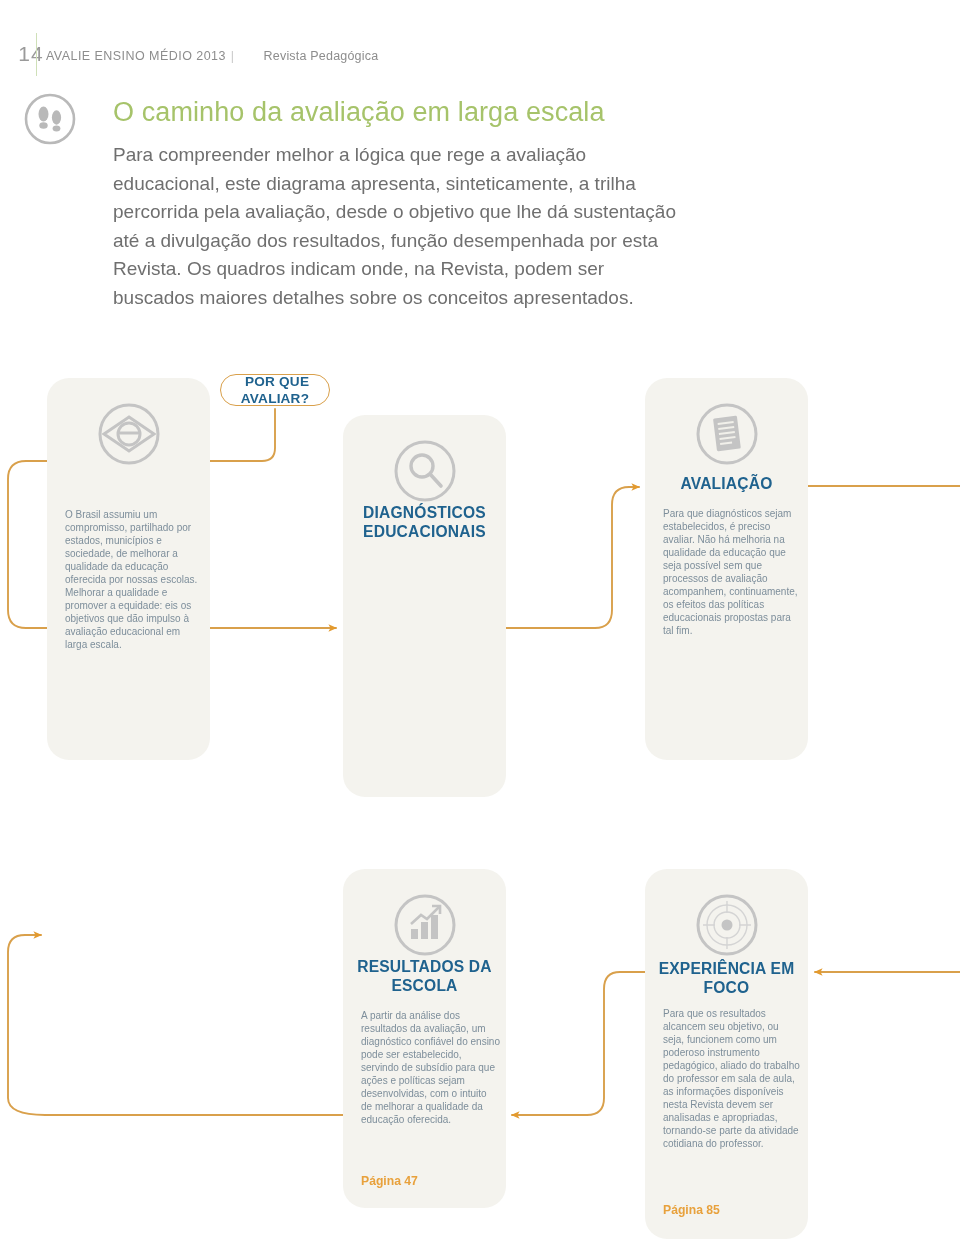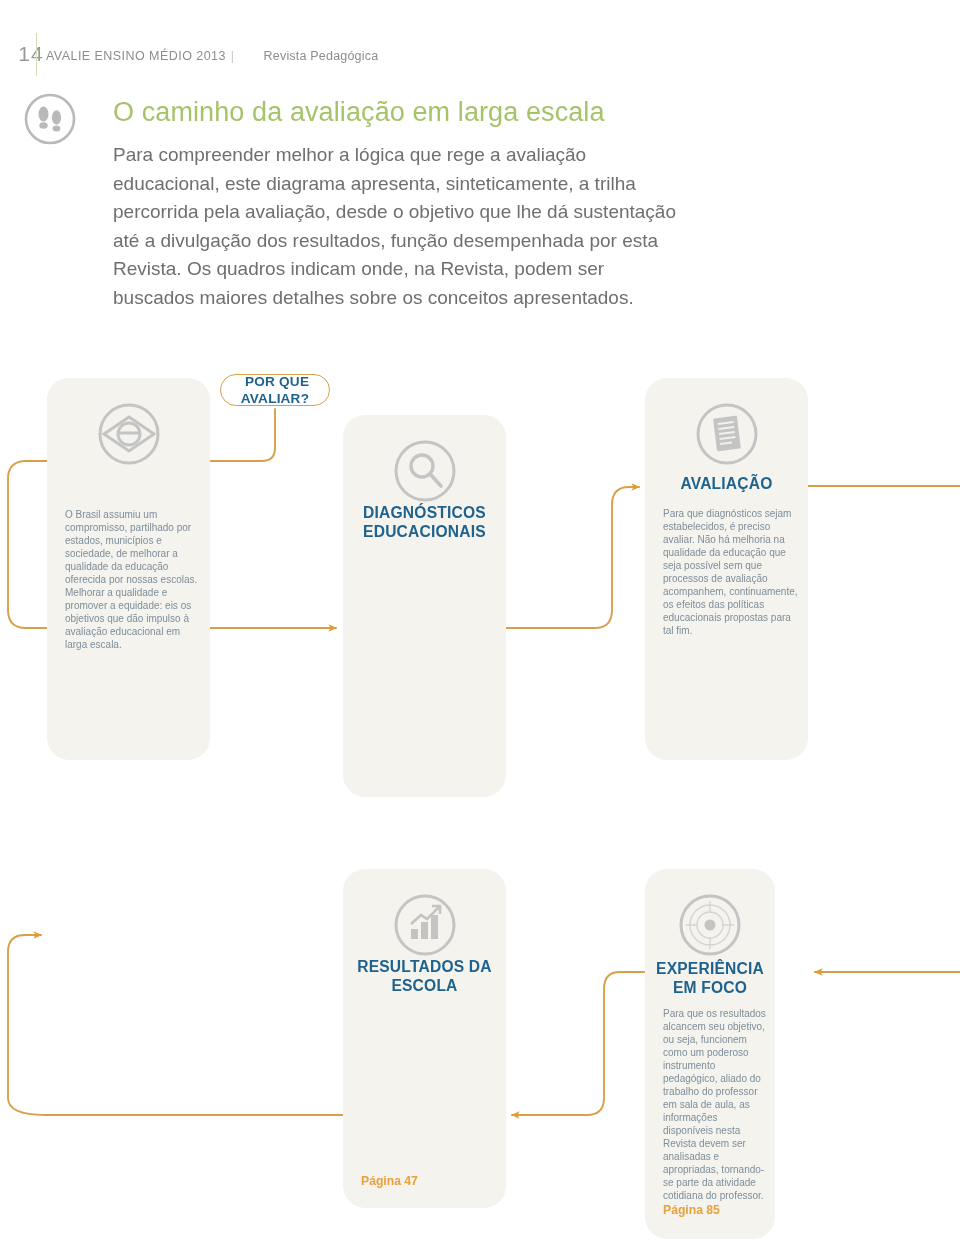--- a/index.html
+++ b/index.html
@@ -82,21 +82,21 @@
     color:#1f628e; font-weight:bold; font-size:13.6px; line-height:17px;
     letter-spacing:.2px;
   }
 
   
   #card-politica      { left:47px;  top:378px;  width:163px; height:382px; }
   #card-diagnosticos  { left:343px; top:378px;  width:163px; height:382px;margin-top:37px; }
   #card-avaliacao     { left:645px; top:378px;  width:163px; height:382px; }
   #card-portal        { left:47px;  top:869px;  width:163px; height:349px; }
   #card-resultados    { left:343px; top:869px;  width:163px; height:339px; }
-  #card-experiencia   { left:645px; top:869px;  width:130px; height:370px; }
+  #card-experiencia   { left:645px; top:869px;  width:163px; height:370px; }
 
   #card-politica     .ctitle { top:171px; }
   #card-diagnosticos .ctitle { top:88px;  }
   #card-avaliacao    .ctitle { top:96px;  }
   #card-portal       .ctitle { top:87px;  }
   #card-resultados   .ctitle { top:88px;  }
   #card-experiencia  .ctitle { top:90px;  }
 
   #card-politica     .cbody  { top:130px; }
   #card-diagnosticos .cbody  { top:128px; }
@@ -219,20 +219,21 @@
       <svg width="72" height="72" viewBox="0 0 72 72">
         <circle cx="36" cy="36" r="29" fill="none" stroke="#c4c4c4" stroke-width="3"></circle>
         <rect x="22" y="40" width="7" height="10" fill="#c4c4c4"></rect>
         <rect x="32" y="33" width="7" height="17" fill="#c4c4c4"></rect>
         <rect x="42" y="26" width="7" height="24" fill="#c4c4c4"></rect>
         <path d="M22 35 L32 26 L38 30 L50 18" fill="none" stroke="#c4c4c4" stroke-width="2.6"></path>
         <path d="M43 17 H51 V25" fill="none" stroke="#c4c4c4" stroke-width="2.6"></path>
       </svg>
     </div>
     <div class="ctitle">RESULTADOS DA ESCOLA</div>
+    <div class="cbody">A partir da análise dos resultados da avaliação, um diagnóstico confiável do ensino pode ser estabelecido, servindo de subsídio para que ações e políticas sejam desenvolvidas, com o intuito de melhorar a qualidade da educação oferecida.</div>
     <div class="cpage">Página 47</div>
   </div>
 
   <div class="card" id="card-experiencia">
     <div class="icon">
       <svg width="72" height="72" viewBox="0 0 72 72">
         <circle cx="36" cy="36" r="29" fill="none" stroke="#c4c4c4" stroke-width="3"></circle>
         <circle cx="36" cy="36" r="20" fill="none" stroke="#d4d4d4" stroke-width="1.4"></circle>
         <circle cx="36" cy="36" r="13" fill="none" stroke="#d4d4d4" stroke-width="1.4"></circle>
         <circle cx="36" cy="36" r="5.5" fill="#c4c4c4"></circle>

